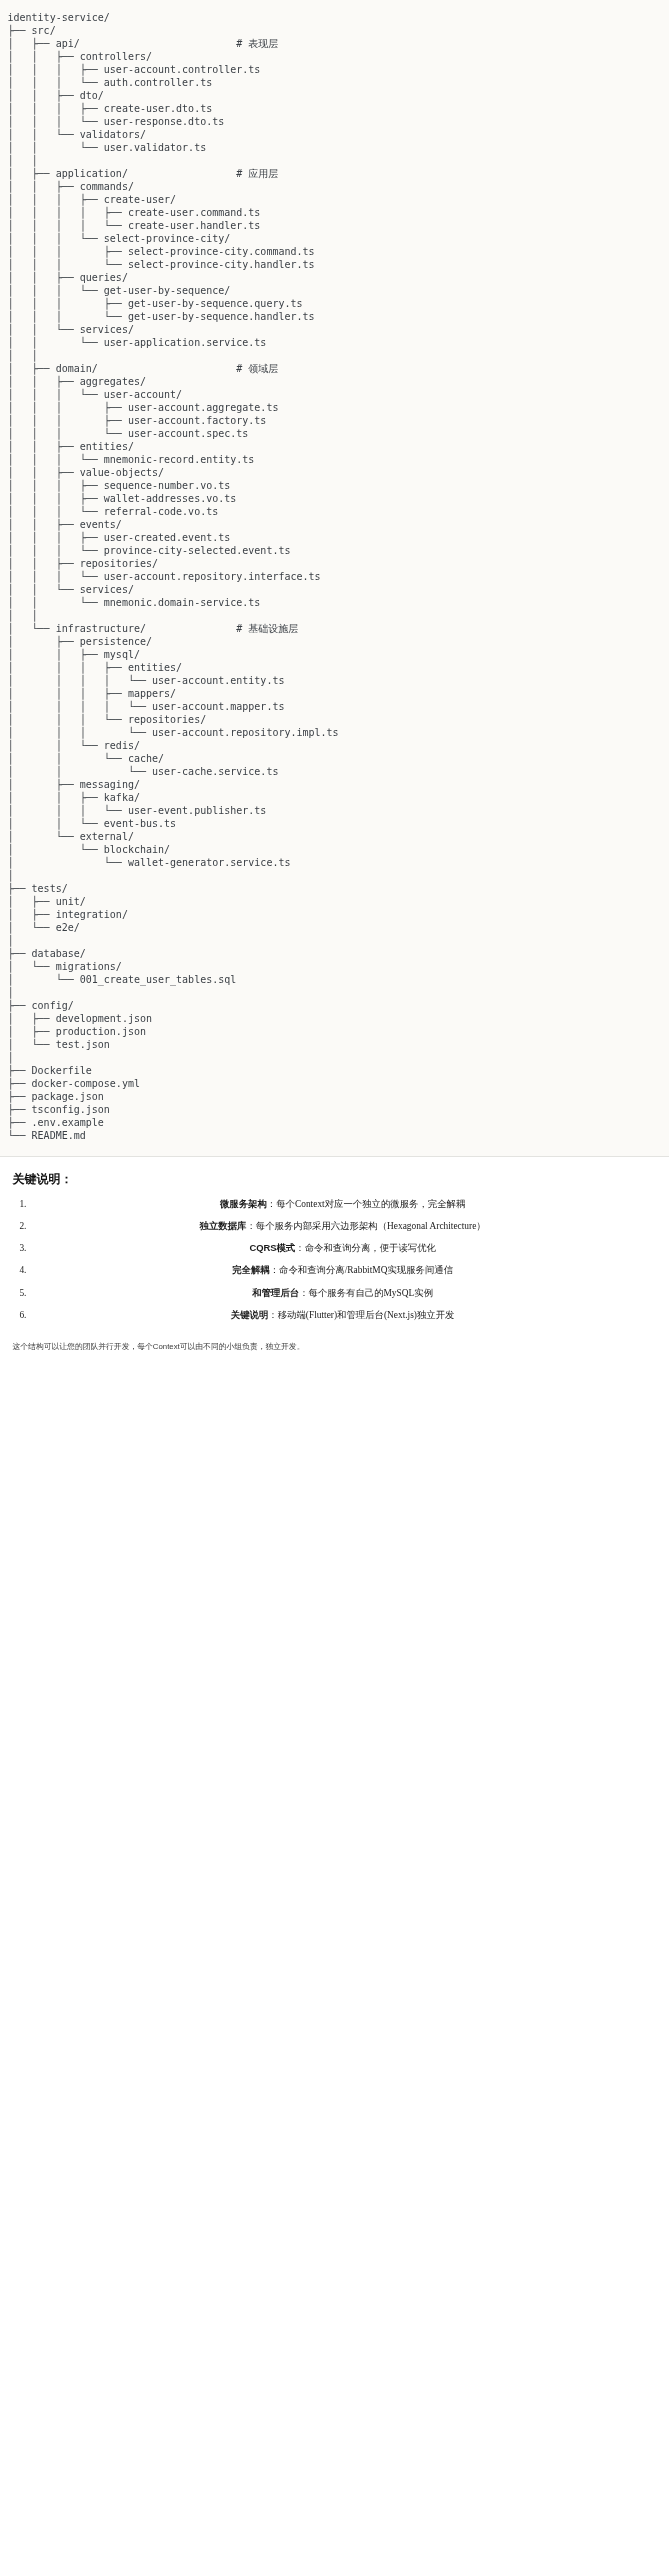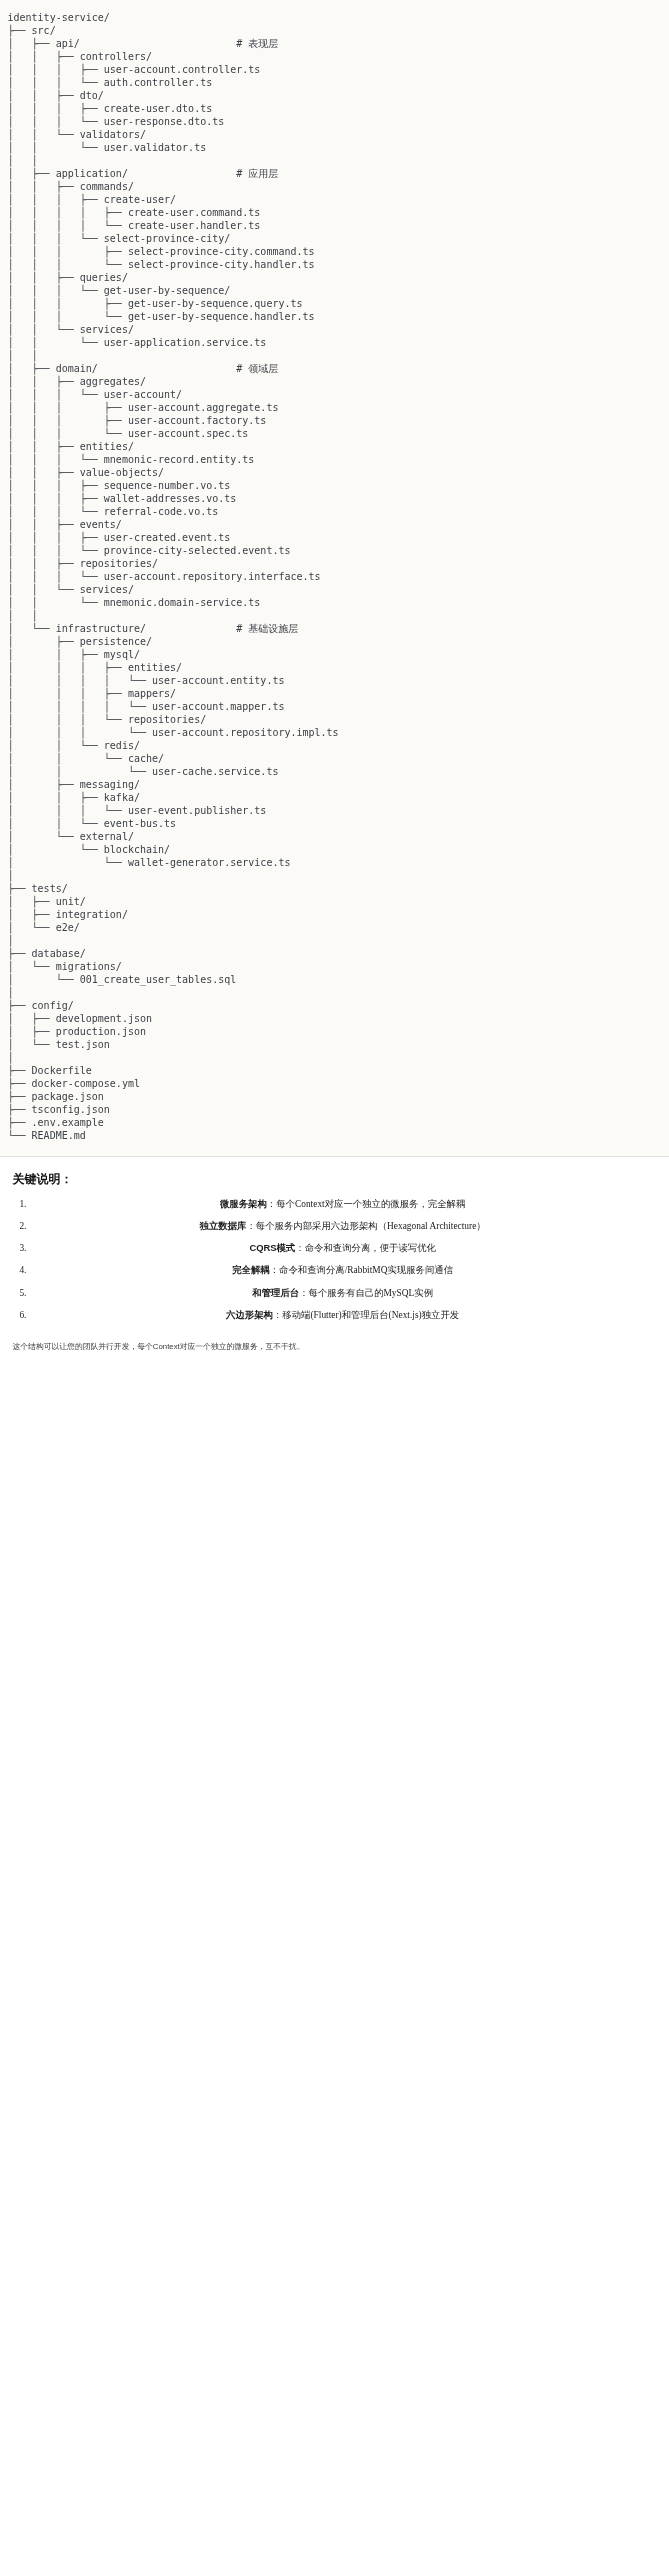--- a/index.html
+++ b/index.html
@@ -193,20 +193,20 @@
   </div>
 
   <div class="notes">
     <div class="notes-title">关键说明：</div>
     <ol class="notes-list">
         <li><span class="note-term">微服务架构</span><span class="note-sep">：</span><span class="note-desc">每个Context对应一个独立的微服务，完全解耦</span></li>
         <li><span class="note-term">独立数据库</span><span class="note-sep">：</span><span class="note-desc">每个服务内部采用六边形架构（Hexagonal Architecture）</span></li>
         <li><span class="note-term">CQRS模式</span><span class="note-sep">：</span><span class="note-desc">命令和查询分离，便于读写优化</span></li>
         <li><span class="note-term">完全解耦</span><span class="note-sep">：</span><span class="note-desc">命令和查询分离/RabbitMQ实现服务间通信</span></li>
         <li><span class="note-term">和管理后台</span><span class="note-sep">：</span><span class="note-desc">每个服务有自己的MySQL实例</span></li>
-        <li><span class="note-term">六边形架构</span><span class="note-sep">：</span><span class="note-desc">移动端(Flutter)和管理后台(Next.js)独立开发</span></li>
+        <li><span class="note-term">关键说明</span><span class="note-sep">：</span><span class="note-desc">移动端(Flutter)和管理后台(Next.js)独立开发</span></li>
       </ol>
   </div>
 
-  <div class="footnote">这个结构可以让您的团队并行开发，每个Context对应一个独立的微服务，互不干扰。</div>
+  <div class="footnote">这个结构可以让您的团队并行开发，每个Context可以由不同的小组负责，独立开发。</div>
 
 </div>
 
 
 </body></html>

